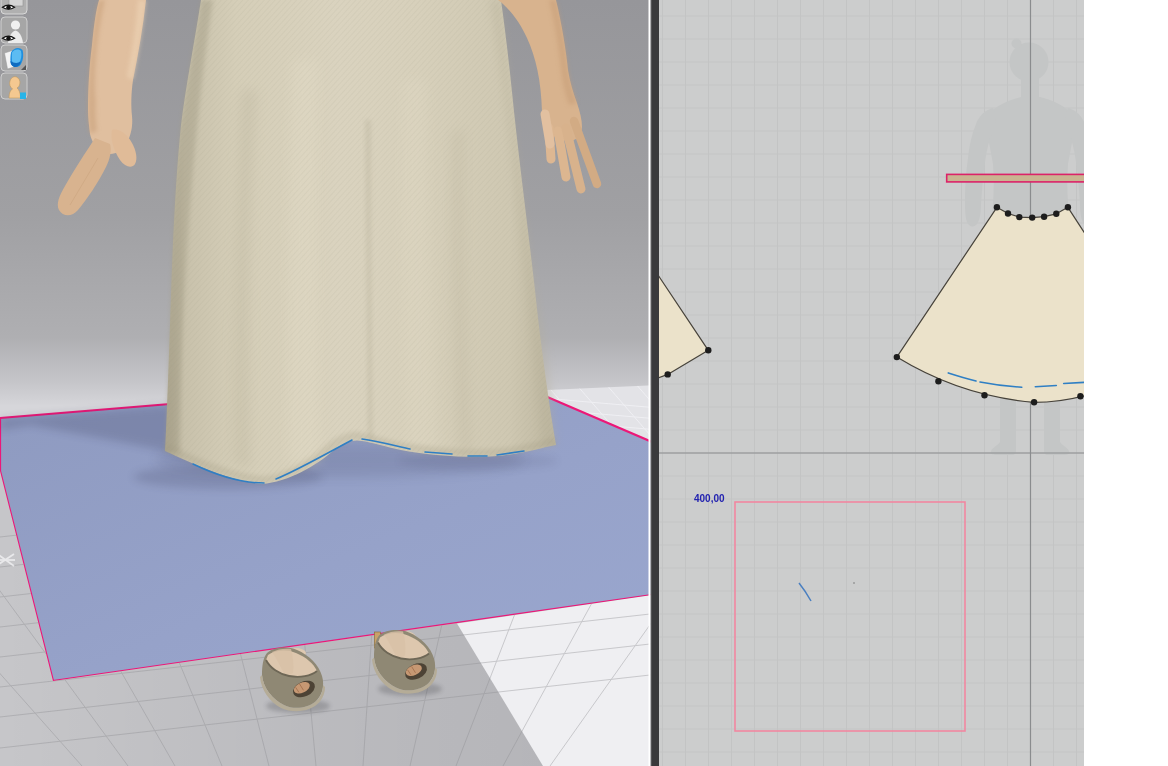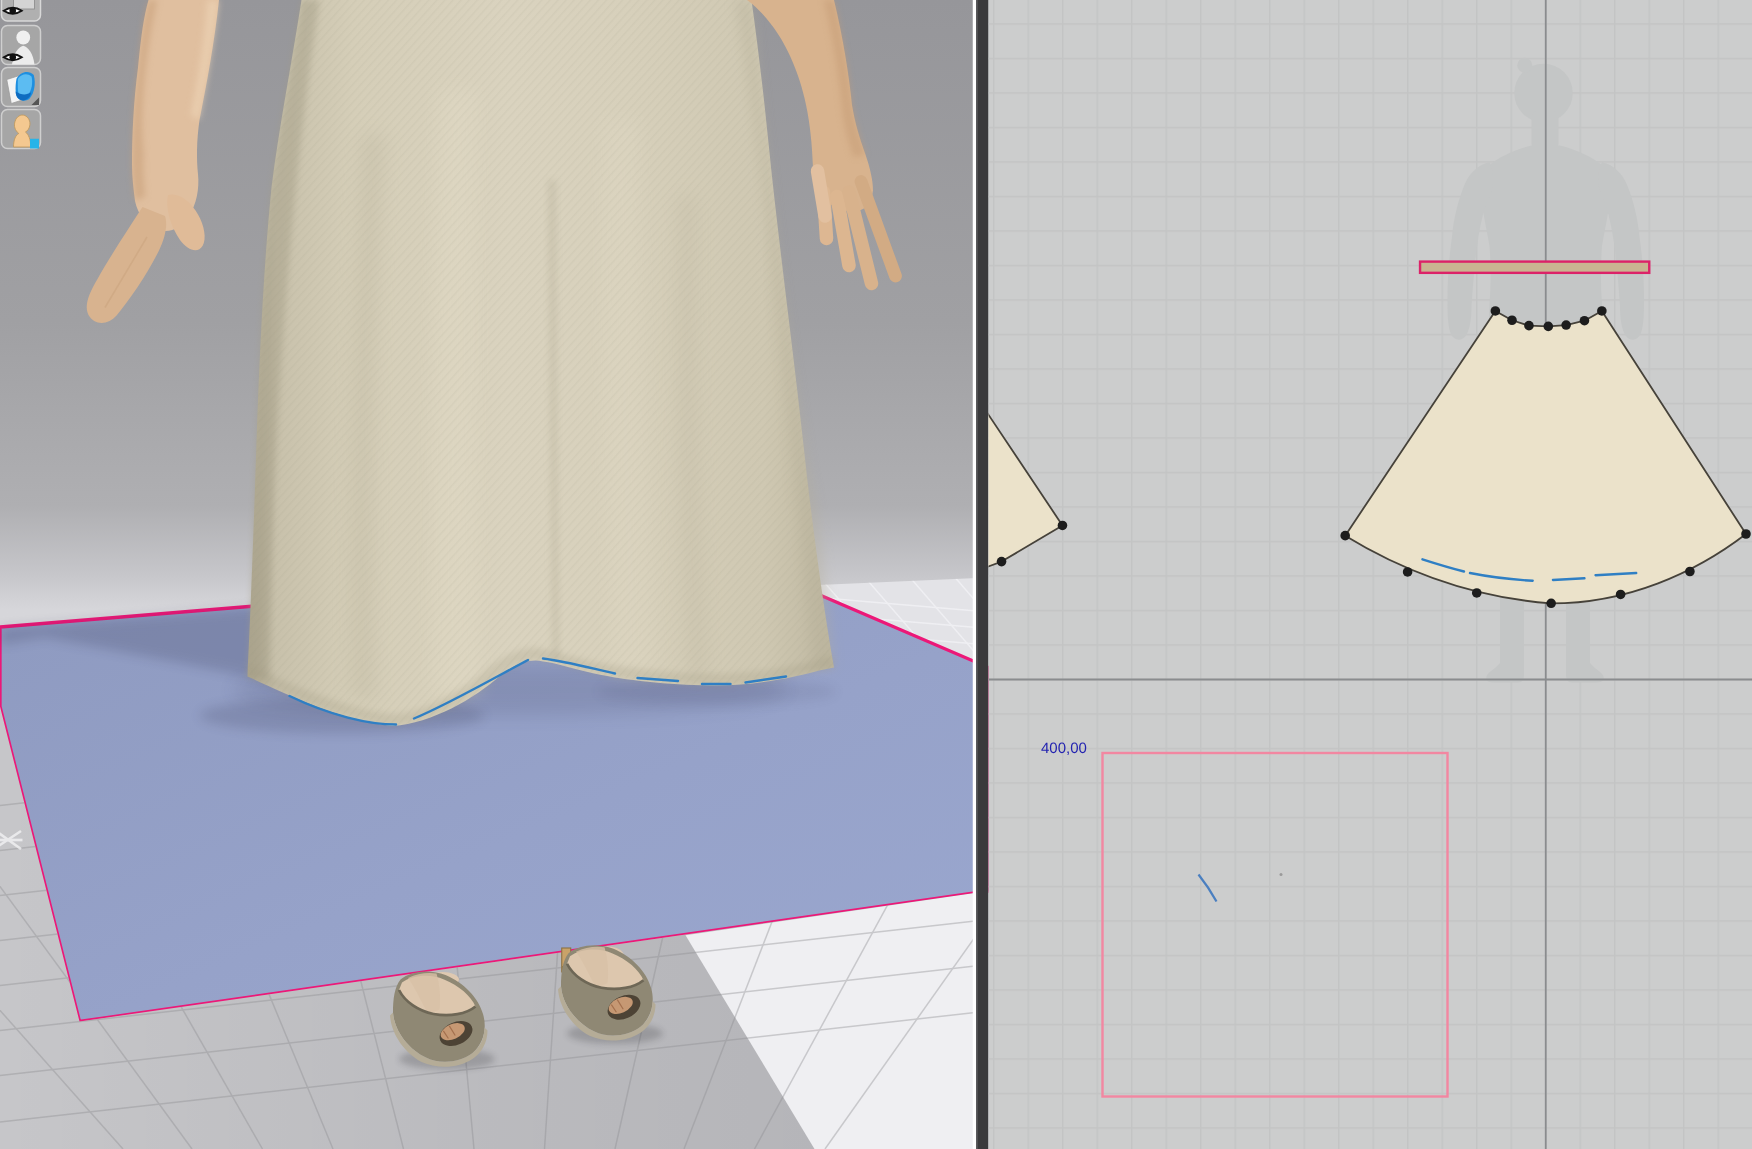--- a/index.html
+++ b/index.html
@@ -1,16 +1,16 @@
 <!DOCTYPE html>
 <html><head>
 <meta charset="utf-8">
 <style>
 html,body{margin:0;padding:0;}
-#stage{position:relative;width:1168px;height:766px;overflow:hidden;font-family:"Liberation Sans",sans-serif;background:#cccdcd;}
+#stage{position:relative;width:1084px;height:766px;overflow:hidden;font-family:"Liberation Sans",sans-serif;background:#cccdcd;font-weight:bold;}
 #stage svg{position:absolute;display:block;}
 </style>
 </head>
 <body>
 <div id="stage">
 <svg id="left" width="659" height="766" viewBox="0 0 659 766" style="left:0;top:0">
 <defs>
 <linearGradient id="bgg" x1="0" y1="0" x2="0" y2="1">
  <stop offset="0" stop-color="#96969a"></stop>
  <stop offset="0.28" stop-color="#a0a0a3"></stop>

